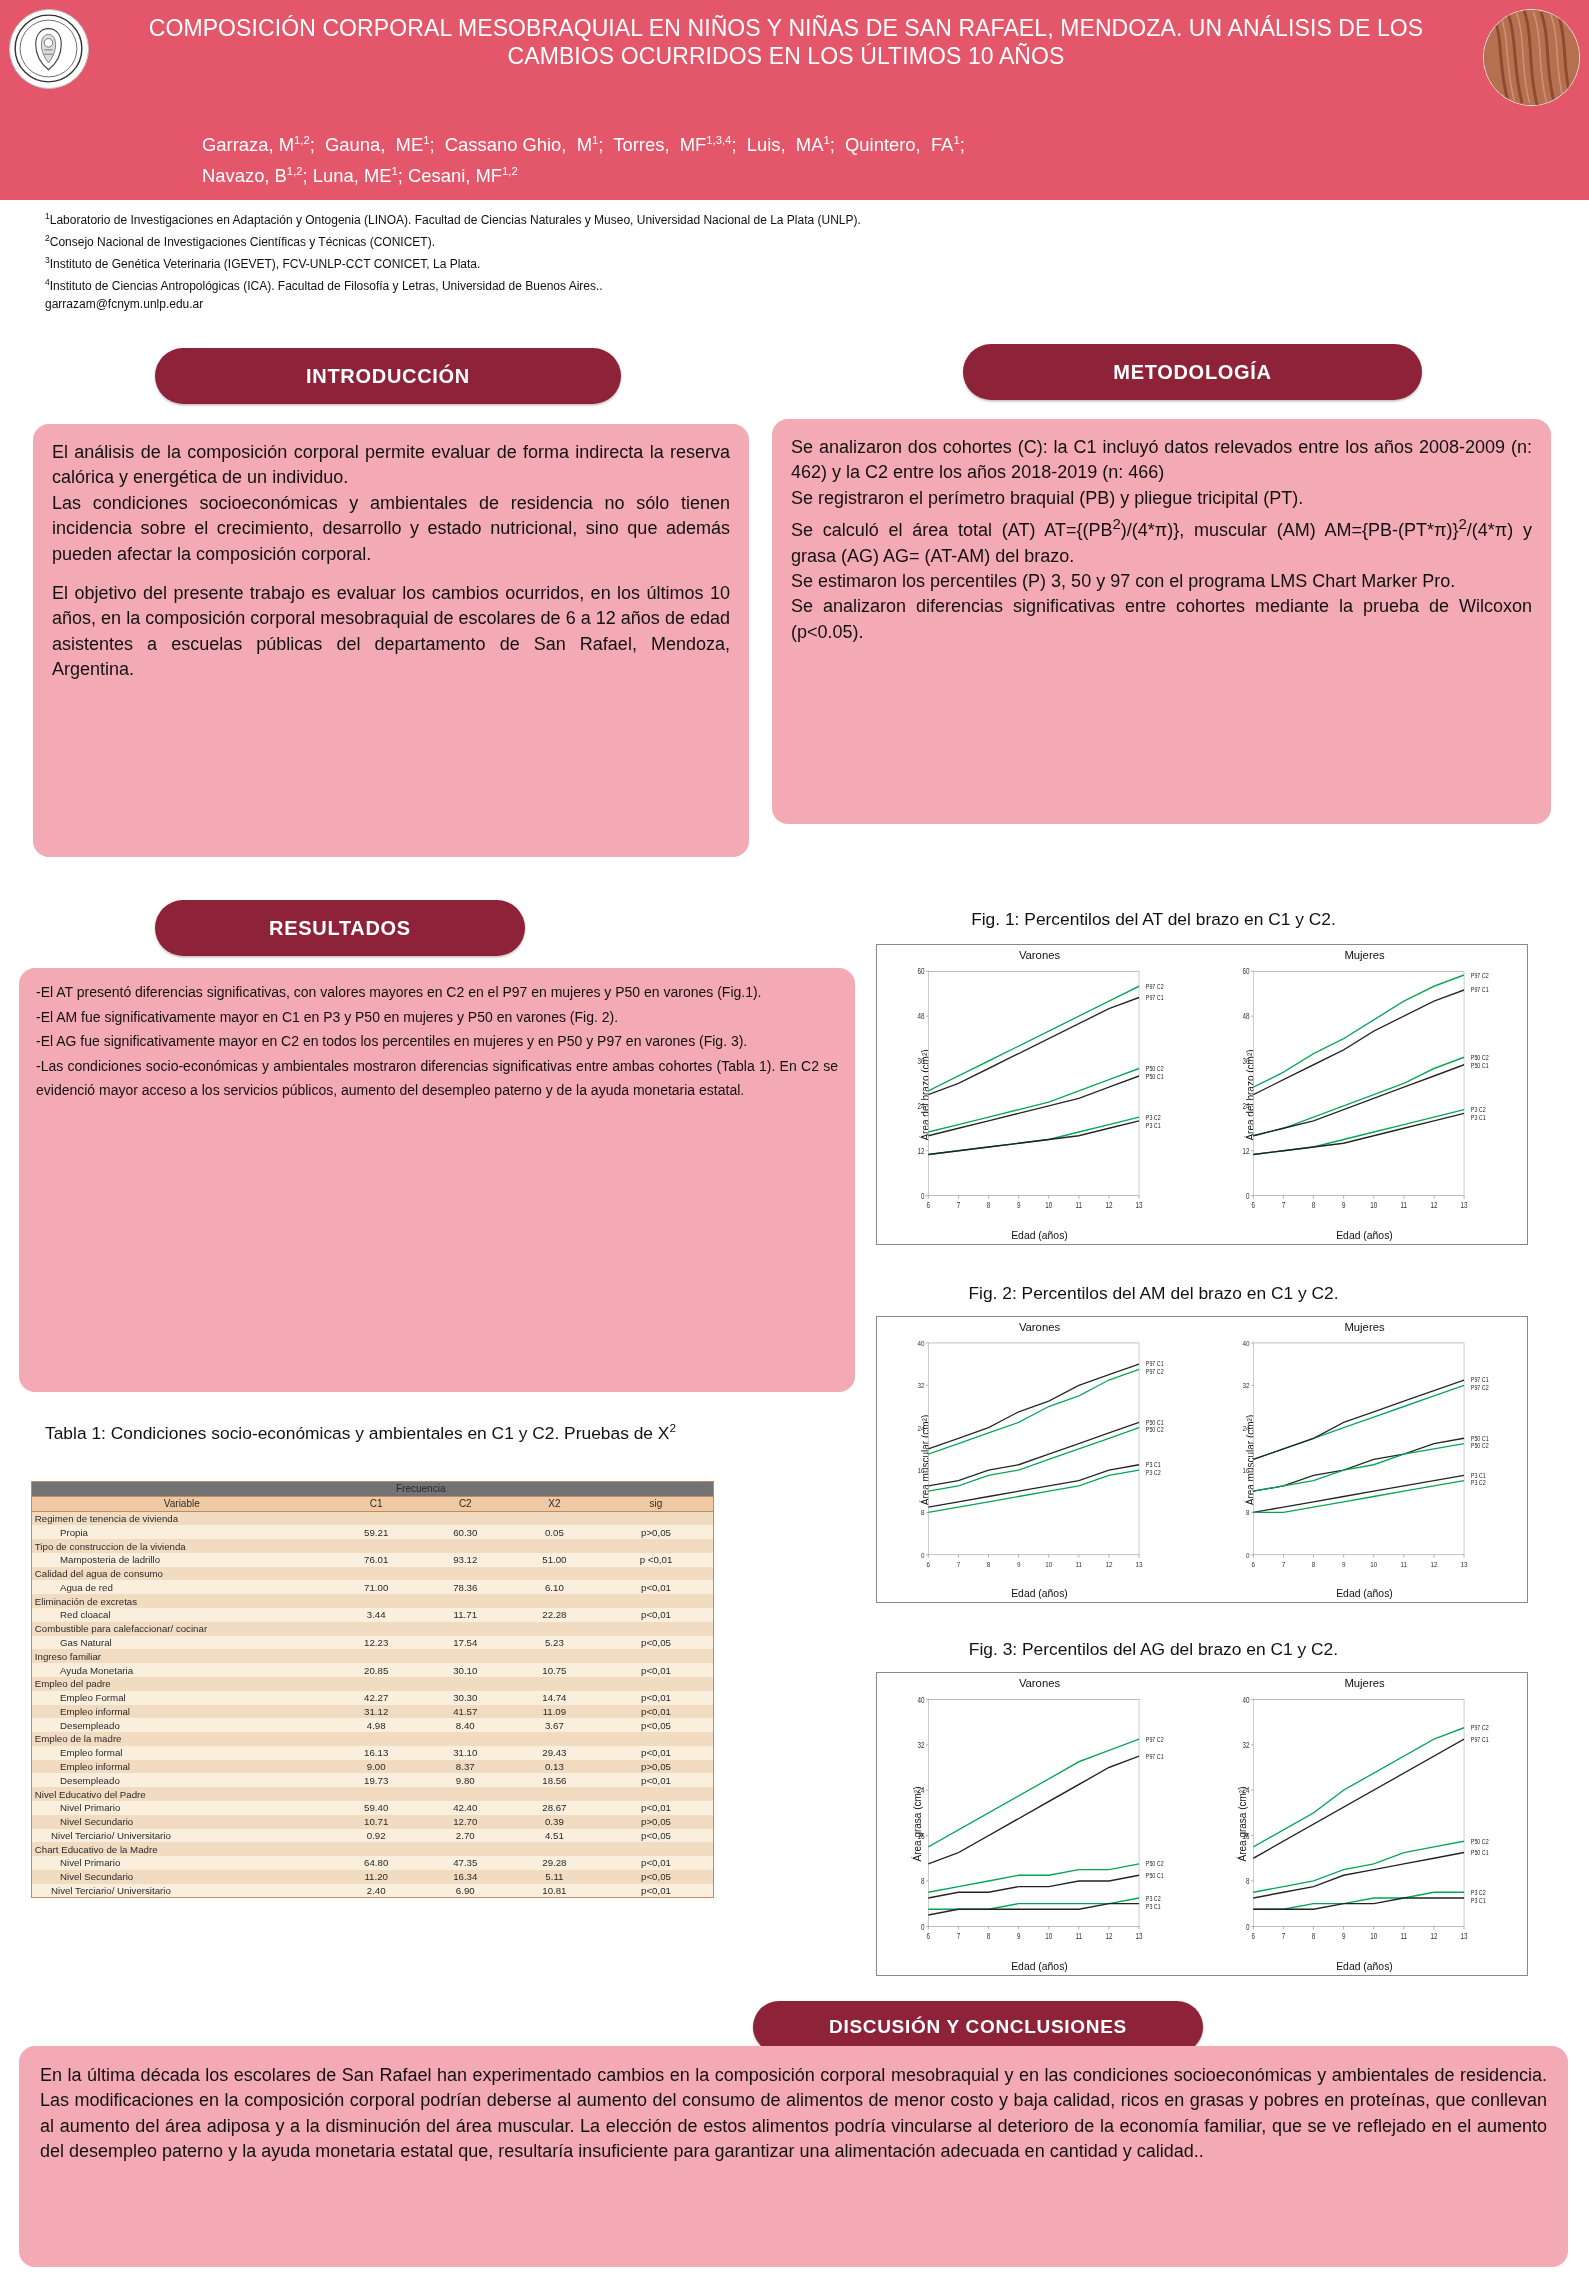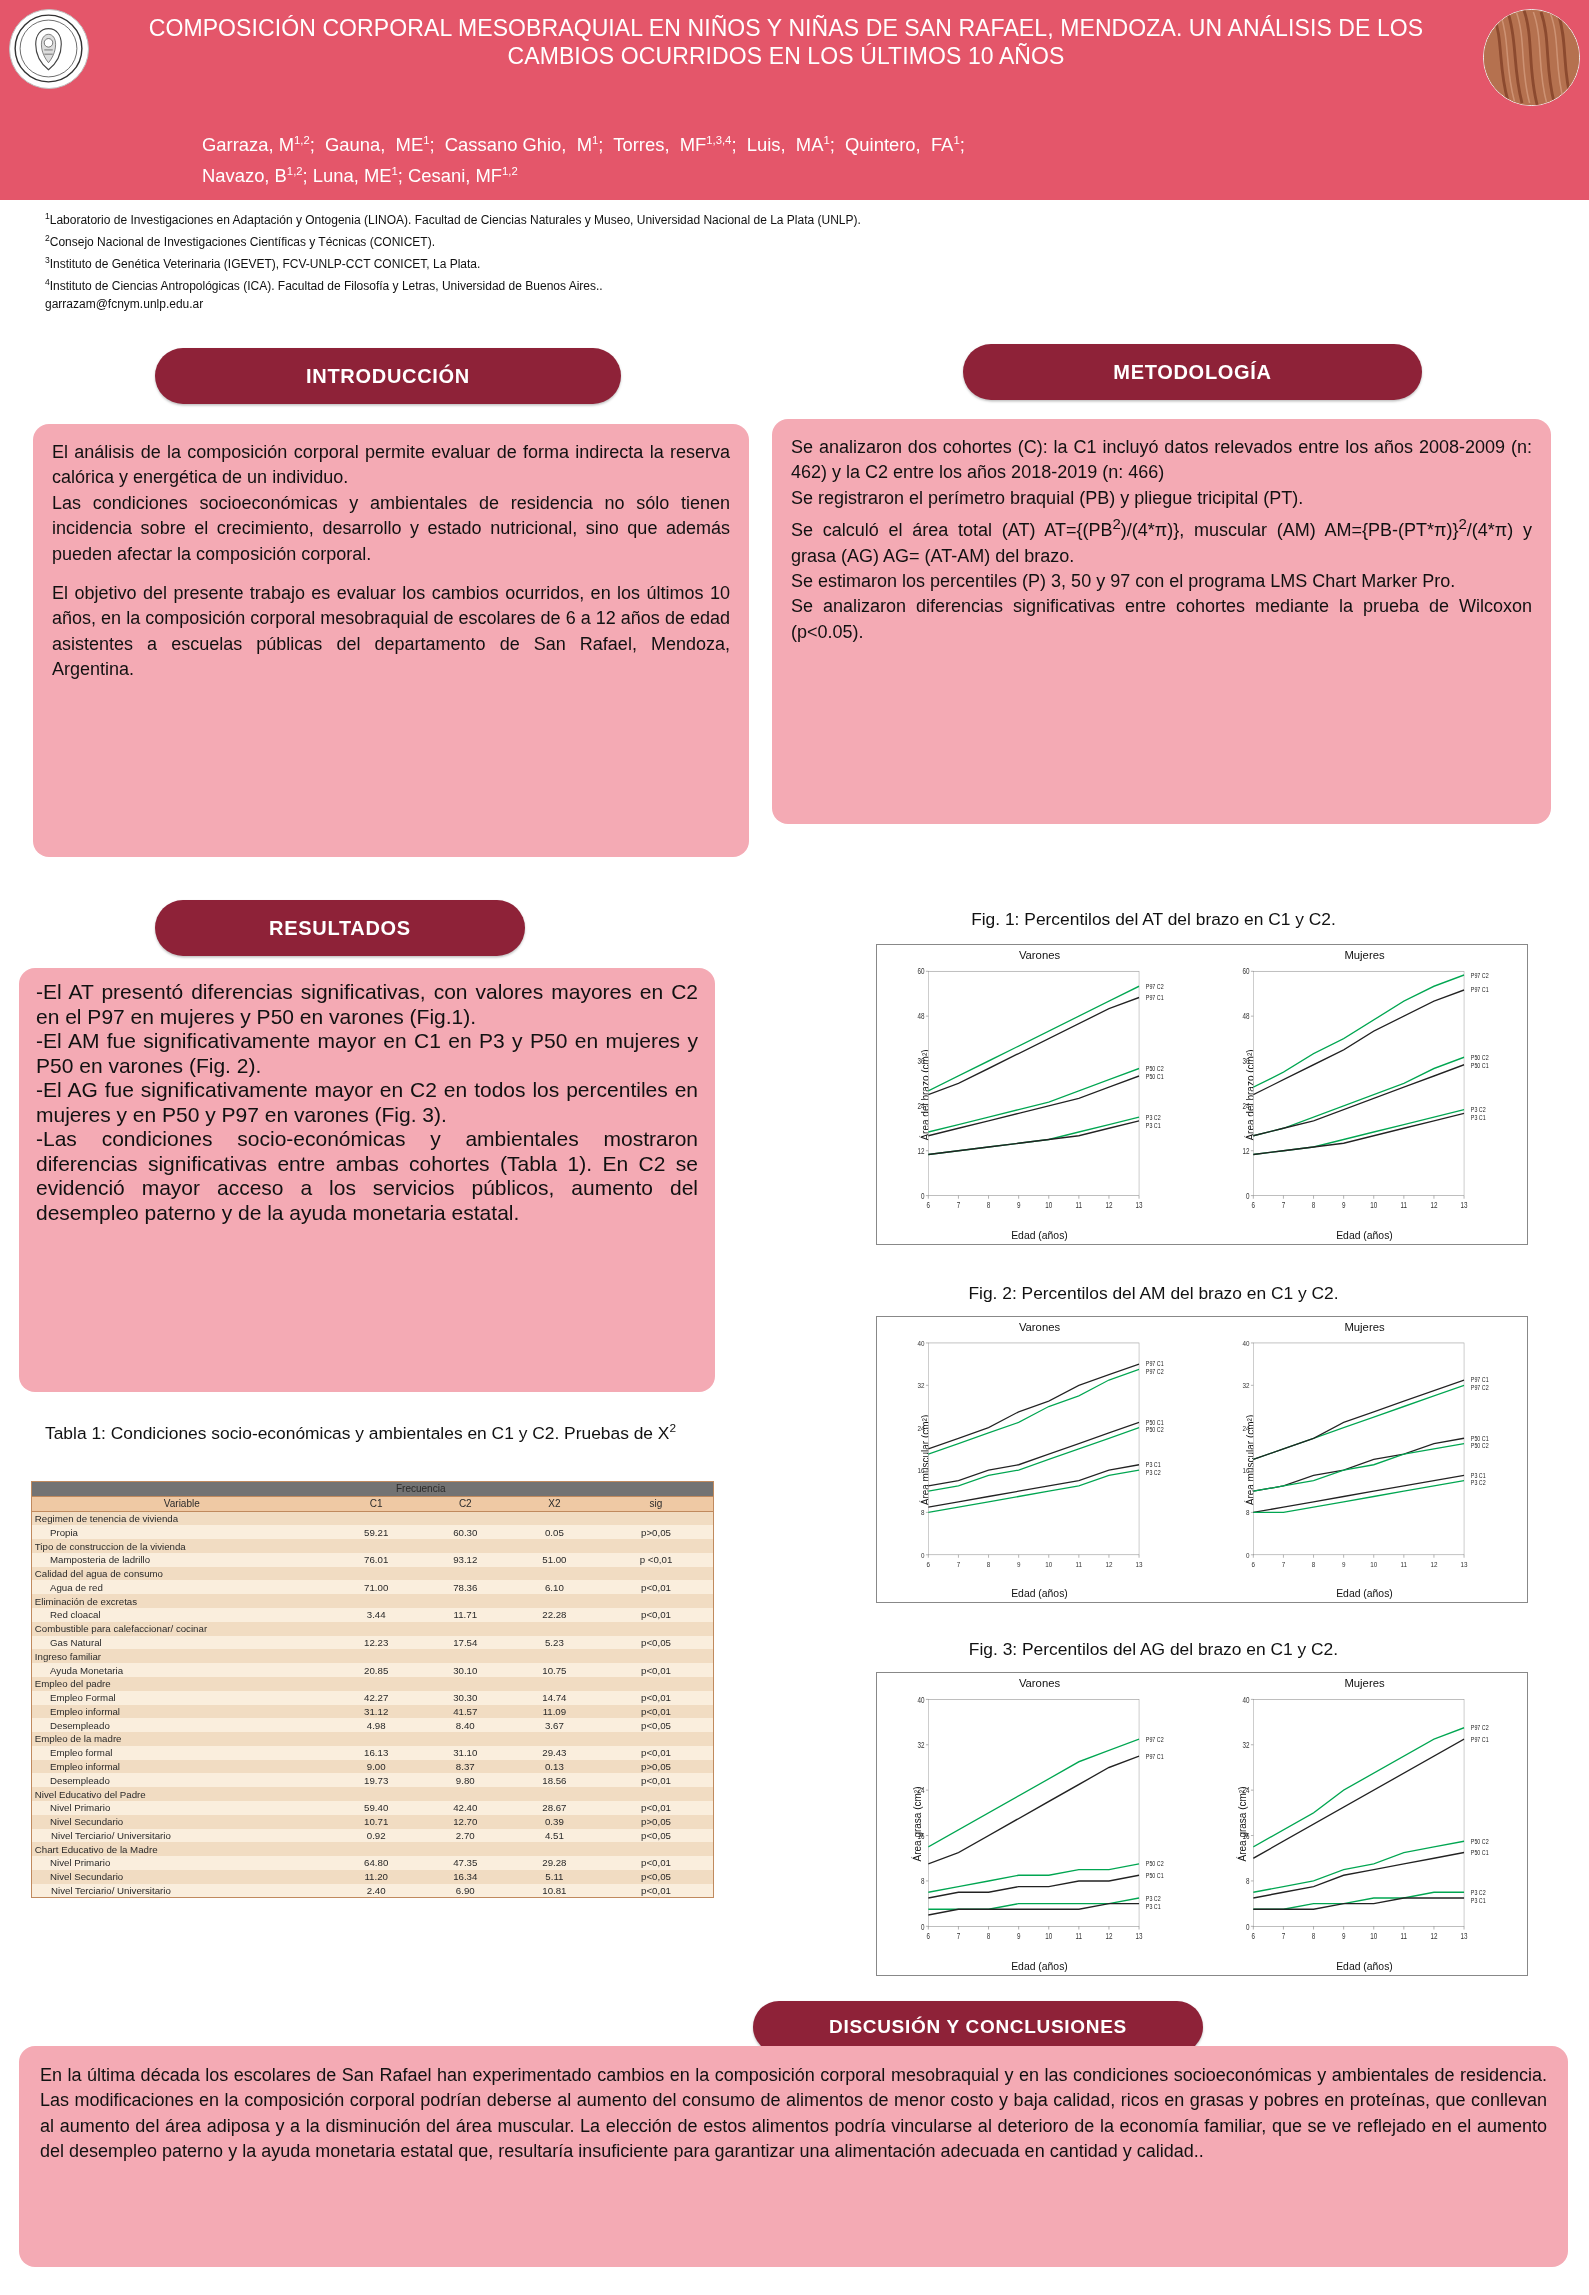--- a/index.html
+++ b/index.html
@@ -102,22 +102,22 @@
     border-radius: 16px;
     position: absolute;
     padding: 16px 19px;
     font-size: 18px;
     line-height: 25.4px;
     text-align: justify;
     color: #111;
   }
   #panel-intro  { left: 33px;  top: 424px;  width: 716px; height: 433px; }
   #panel-metod  { left: 772px; top: 419px; width: 779px; height: 405px; }
-  #panel-result { left: 19px;  top: 968px; width: 696px; height: 424px;
-                  padding: 12.2px 17px; font-size: 21px; line-height: 24.5px; }
+  #panel-result { left: 19px;  top: 968px; width: 836px; height: 424px;
+                  padding: 12.2px 17px; font-size: 14px; line-height: 24.5px; }
   #panel-discu  { left: 19px;  top: 2046px; width: 1549px; height: 221px;
                   padding: 17px 21px; font-size: 18px; line-height: 25.4px; }
 
   .panel p { margin: 0 0 0 0; }
   .panel p + p { margin-top: 0; }
   .gap { height: 14px; }
   .bold { font-weight: normal; }
 
   
   .figcap {
@@ -202,21 +202,21 @@
     font-size: 10px;
     border-bottom: 0.5px solid #c08a5e;
   }
   table.socio td.grp {
     text-align: left;
     background: #f6e3cb;
     font-size: 9.7px;
   }
   table.socio td.sub {
     text-align: left;
-    padding-left: 18px;
+    padding-left: 28px;
     background: #faeedd;
   }
   table.socio td.num { text-align: center; background: #faeedd; }
   table.socio tr.alt td { background: #f1dcc2; }
   table.socio tr.alt td.grp { background: #f1dcc2; }
 
   
 </style>
 </head>
 <body>

